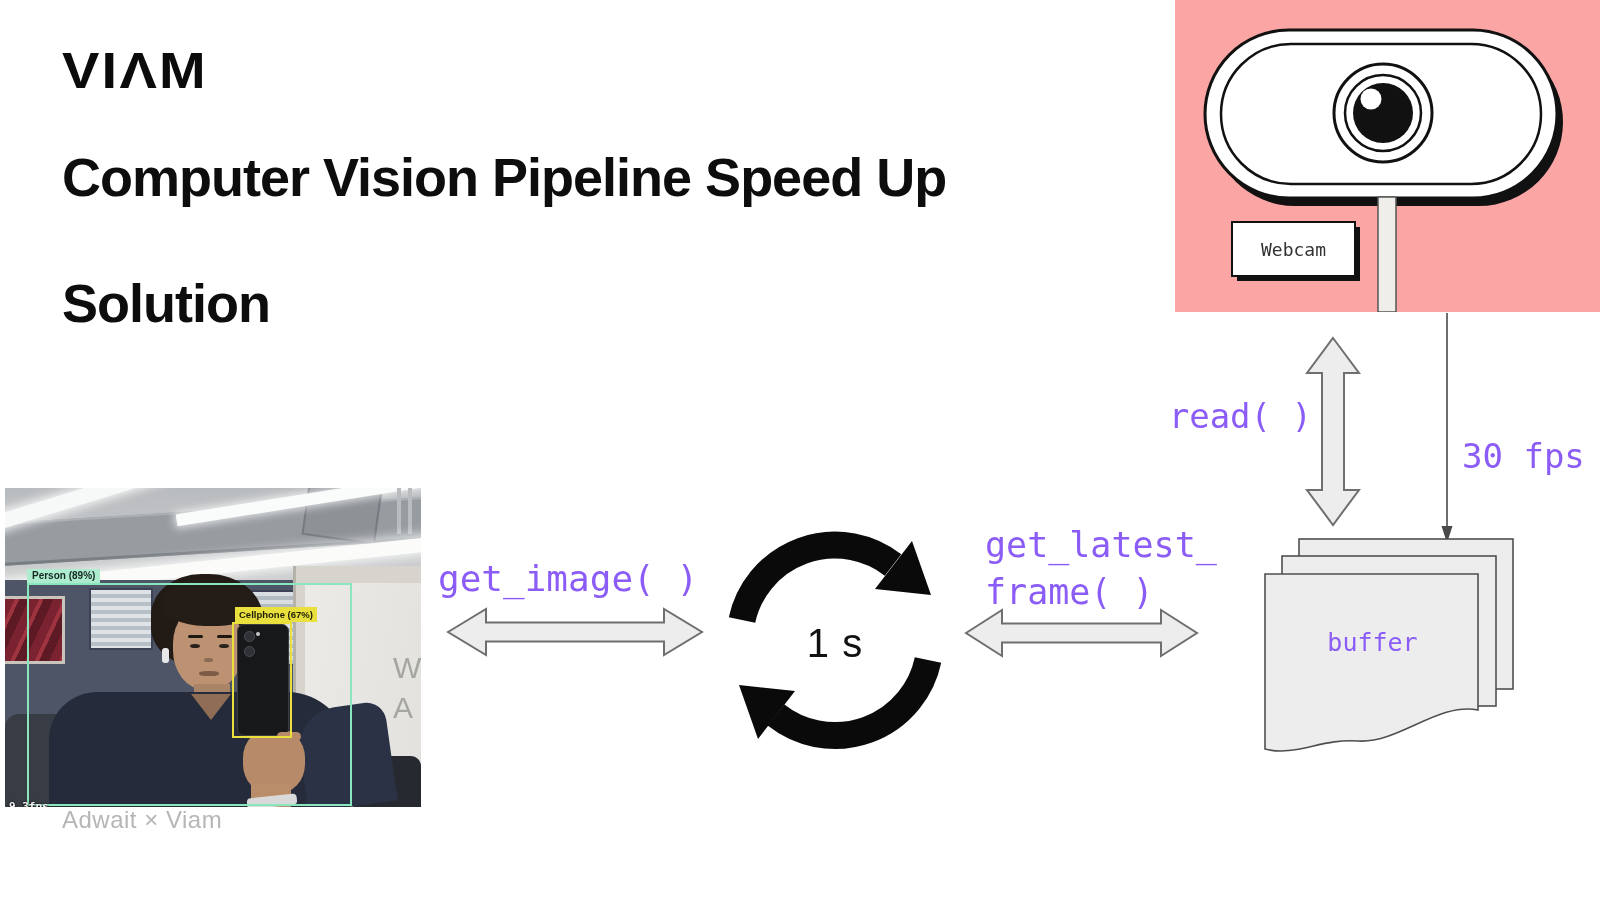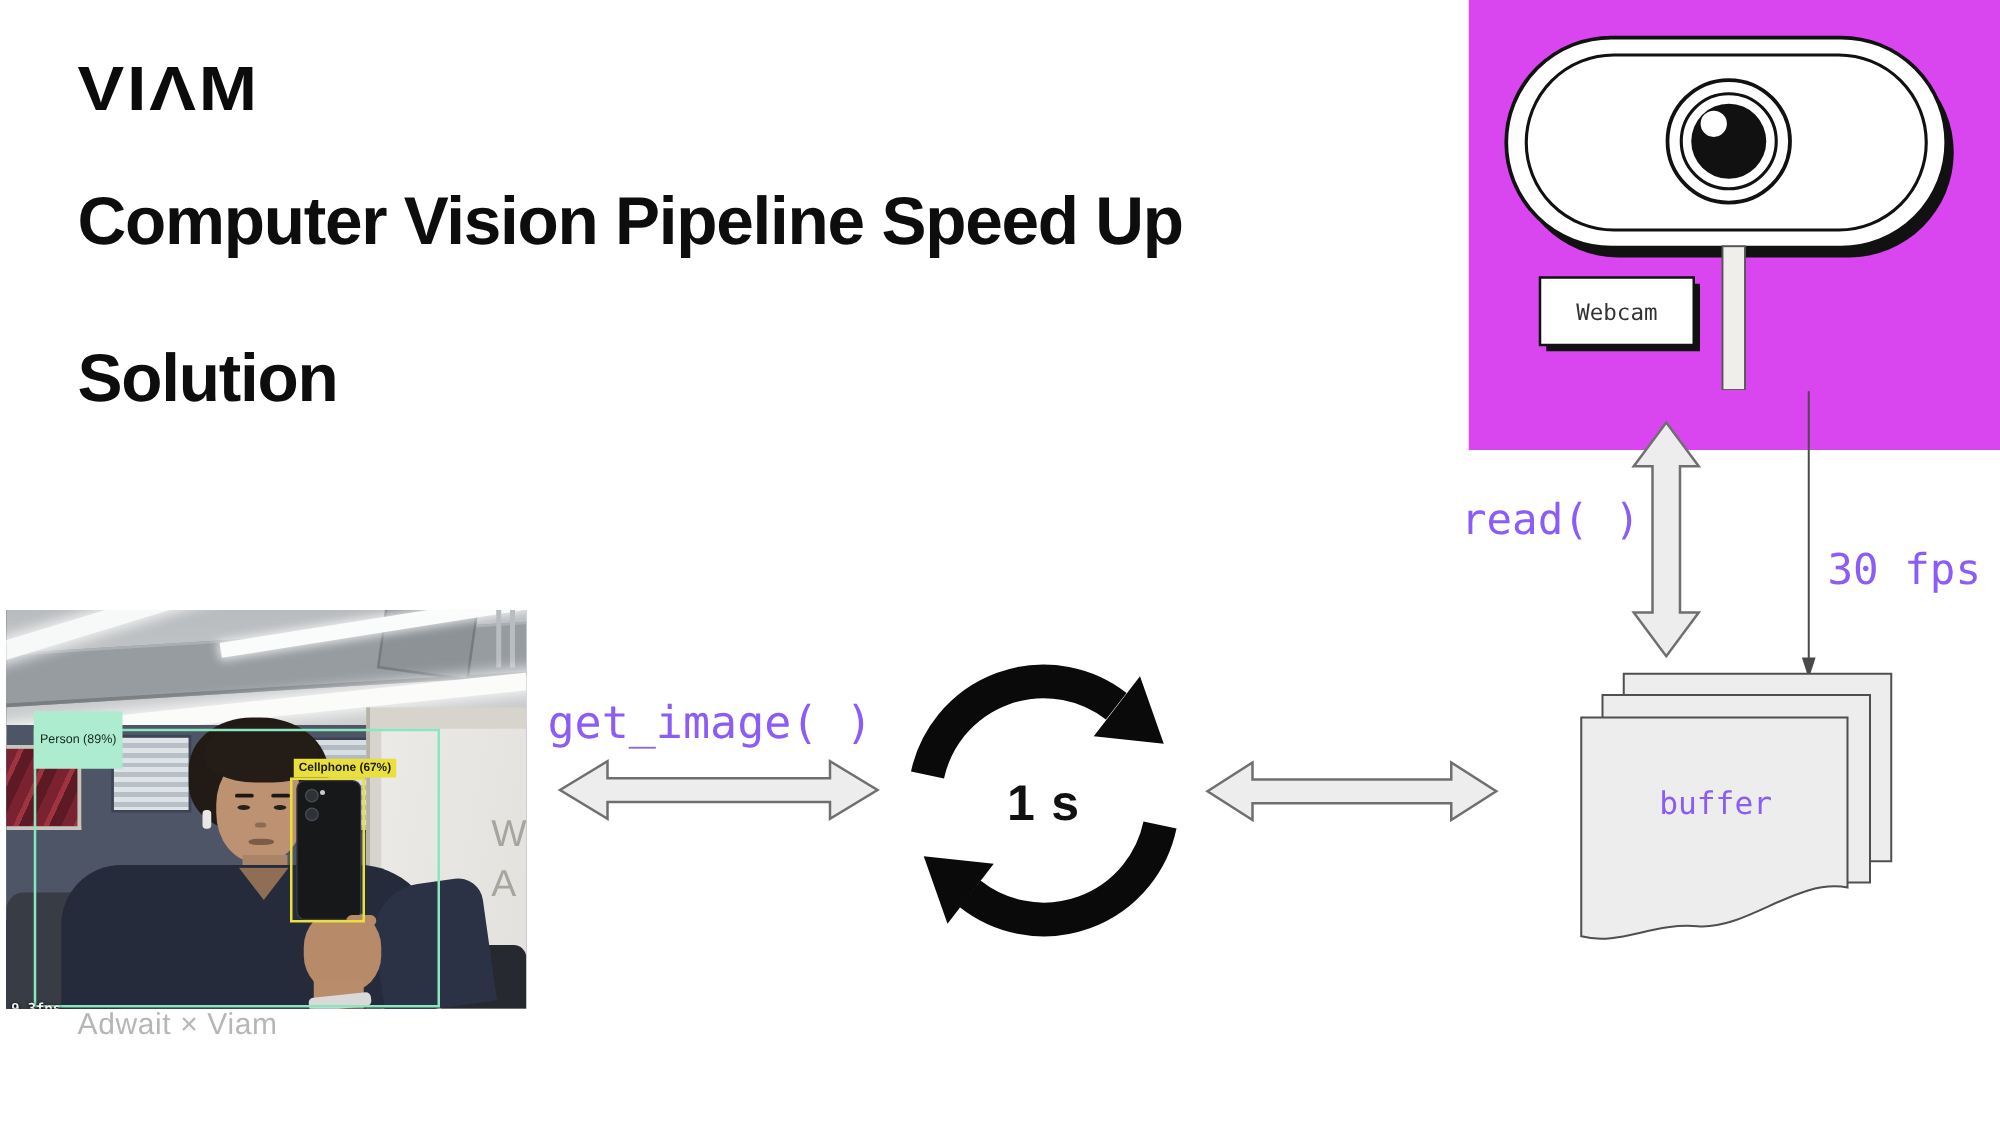--- a/index.html
+++ b/index.html
@@ -7,26 +7,26 @@
          font-family:"Liberation Sans",sans-serif;color:#111;}
   .abs{position:absolute;}
 
   
   #logo{left:62px;top:42px;font-size:50px;font-weight:800;letter-spacing:2px;
         transform:scaleX(1.12);transform-origin:left center;color:#0b0b0b;}
   #title{left:62px;top:146px;font-size:54px;font-weight:700;letter-spacing:-1px;color:#0d0d0d;white-space:nowrap;}
   #subtitle{left:62px;top:272px;font-size:54px;font-weight:700;letter-spacing:-1px;color:#0d0d0d;}
 
   
-  #webcam-panel{left:1175px;top:0;width:425px;height:360px;background:#d946ef;}
+  #webcam-panel{left:1175px;top:0;width:425px;height:312px;background:#fca5a5;}
 
   
   .code{font-family:"DejaVu Sans Mono",monospace;color:#8b5cf6;white-space:nowrap;}
   #get-image-label{left:438px;top:558px;font-size:36px;}
-  #loop-label{left:785px;top:621px;width:100px;text-align:center;font-size:40px;font-weight:700;
+  #loop-label{left:785px;top:621px;width:100px;text-align:center;font-size:40px;font-weight:400;
               font-family:"Liberation Sans",sans-serif;letter-spacing:1px;}
   #get-latest-label{left:985px;top:522px;font-size:35px;line-height:47px;}
   #read-label{left:1160px;top:396px;width:152px;text-align:right;font-size:34px;}
   #rate-label{left:1462px;top:396px;font-size:34px;margin-top:40px;}
   #buffer-label{left:1300px;top:628px;width:145px;text-align:center;font-size:25px;}
 
   
   #photo{left:5px;top:488px;width:416px;height:319px;overflow:hidden;background:#4e5566;}
   #photo .ceiling{left:0;top:0;width:416px;height:100px;
       background:linear-gradient(#b9bcbf,#cdcfcf);}
@@ -78,22 +78,22 @@
              transform:rotate(-6deg);}
   .phone{left:232px;top:136px;width:50px;height:110px;background:#17181a;border-radius:7px;
          border:1px solid #3a3c40;}
   .cam-dot{width:9px;height:9px;border-radius:50%;background:#2e3136;border:1px solid #4a4e54;}
   .flash-dot{left:18px;top:7px;width:4px;height:4px;border-radius:50%;background:#c9c9c9;}
   .finger{width:24px;height:9px;background:#b78b69;border-radius:5px;}
 
   
   .det-box{border-width:2px;border-style:solid;background:transparent;}
   #person-box{left:22px;top:95px;width:321px;height:219px;border-color:#8ae7bd;}
-  #person-tag{left:22px;top:81px;height:14px;padding:16px 5px;background:#aeeccf;color:#14281f;
-      font-size:10px;line-height:14px;font-weight:400;}
+  #person-tag{left:22px;top:81px;height:14px;padding:0 5px;background:#aeeccf;color:#14281f;
+      font-size:10px;line-height:14px;font-weight:700;}
   #cell-box{left:227px;top:134px;width:56px;height:112px;border-color:#e9e03d;}
   #cell-tag{left:230px;top:119px;height:15px;padding:0 4px;background:#e9e03d;color:#1c1b08;
       font-size:9.5px;line-height:15px;font-weight:700;}
   #fps-tag{left:4px;top:286px;color:#f2f2f2;font-family:"DejaVu Sans Mono",monospace;
       font-size:11px;font-weight:700;text-shadow:0 1px 2px #000,0 0 3px #0009;margin-top:26px;}
 
   #caption{left:62px;top:806px;font-size:24px;color:#b6b6b6;letter-spacing:0.5px;}
 
   #diagram-svg{left:0;top:0;width:1600px;height:899px;pointer-events:none;}
   svg text{font-family:"DejaVu Sans Mono",monospace;}
@@ -145,20 +145,24 @@
 
     <g stroke="#4f4f4f" stroke-width="1.6" fill="#ededed">
       <rect x="1299" y="539" width="214" height="150"></rect>
       <rect x="1282" y="556" width="214" height="150"></rect>
       <path d="M 1265 574 H 1478 V 710 C 1438 702 1398 744 1358 741 C 1322 738 1295 757 1265 749 Z"></path>
     </g>
   </svg>
 
   <div class="abs code" id="get-image-label">get_image( )</div>
   <div class="abs" id="loop-label">1 s</div>
+  <div class="abs code" id="get-latest-label">
+    <div>get_latest_</div>
+    <div>frame( )</div>
+  </div>
   <div class="abs code" id="read-label">read( )</div>
   <div class="abs code" id="rate-label">30 fps</div>
   <div class="abs code" id="buffer-label">buffer</div>
 
   <div class="abs" id="photo">
     <div class="abs ceiling"></div>
     <div class="abs duct"></div>
     <div class="abs duct2"></div>
     <div class="abs tube1"></div>
     <div class="abs tube2"></div>

